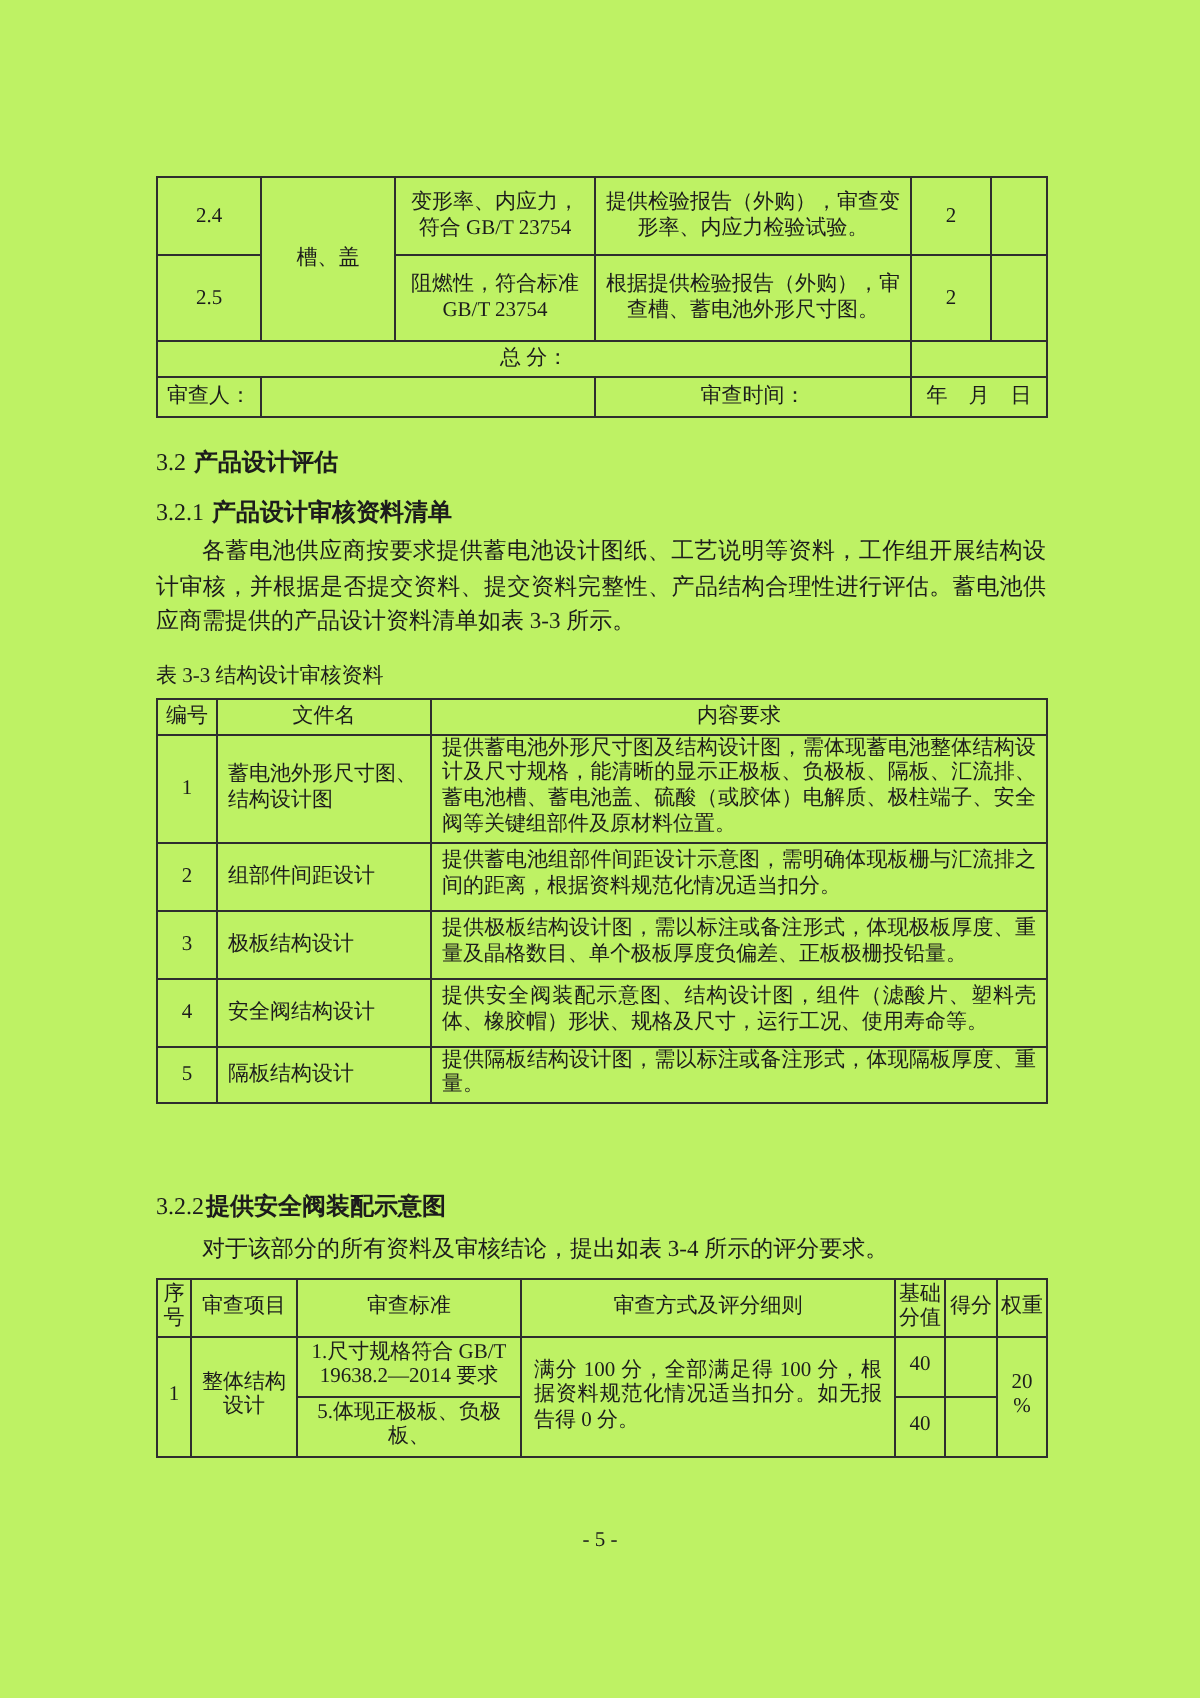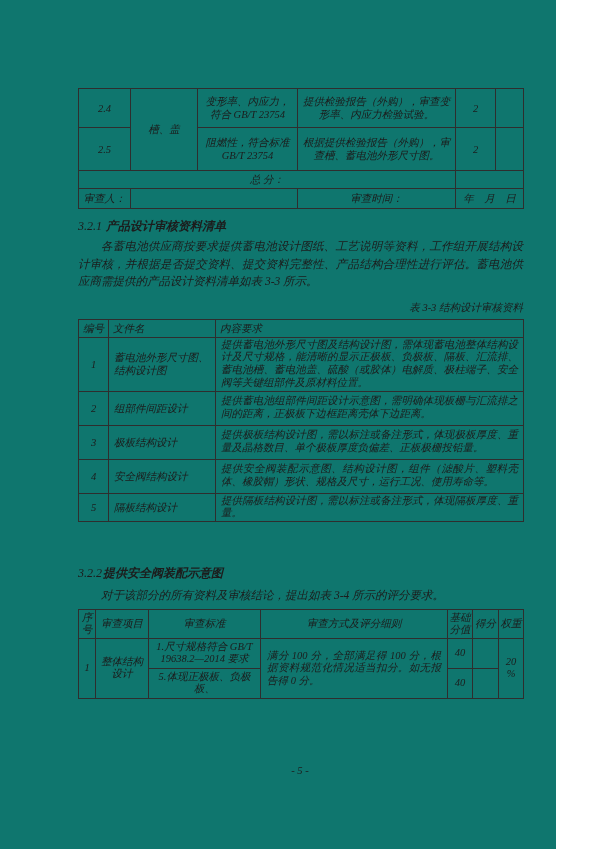--- a/index.html
+++ b/index.html
@@ -1,23 +1,22 @@
 <!DOCTYPE html>
 <html lang="zh"><head>
 <meta charset="utf-8">
 <style>
   html,body{margin:0;padding:0;background:#ffffff;}
   .page{
     position:relative;
-    width:556px;height:849px;
-    background:#0f766e;
+    width:600px;height:849px;
+    background:#bef264;
     font-family:"Liberation Serif","DejaVu Serif",serif;
     color:#1c1c1c;
     overflow:hidden;
-    font-style:italic;
   }
   .content{
     position:absolute;
     left:78px;top:88px;
     width:445px;
   }
   
   table{
     border-collapse:collapse;
     width:445px;
@@ -52,25 +51,25 @@
   .para{
     font-size:11.5px;
     line-height:17.5px;
     text-align:justify;
     text-justify:inter-character;
     text-indent:2em;
     margin:0;
   }
   .caption{
     font-size:10.5px;
-    text-align:right;
+    text-align:left;
     margin:0;
   }
   
-  .t33 th{height:13px;text-align:left;}
+  .t33 th{height:13px;text-align:center;}
   .t33 td{padding:1px 5px;margin-top:12px;}
   .t33 .col-file{text-align:left;}
   .t33 .req{text-align:justify;text-justify:inter-character;line-height:12.8px;}
   
   .t34 th{text-align:center;line-height:12px;padding:2px 1px;}
   .t34 td{line-height:12.5px;}
   .t34 .std{text-align:center;}
   .t34 .mth{text-align:justify;text-justify:inter-character;padding:2px 6px;}
   .t34 .sub td{height:17px;}
   
@@ -130,20 +129,23 @@
       </tr>
       <tr class="row-sign">
         <td>审查人：</td>
         <td colspan="2"></td>
         <td>审查时间：</td>
         <td colspan="2">年　月　日</td>
       </tr>
     </tbody>
       </table>
 
+    <h3 class="heading mt-h32">
+      <span class="sec-num">3.2</span><span class="sec-title">产品设计评估</span>
+    </h3>
 
     <h3 class="heading mt-h321">
       <span class="sec-num">3.2.1</span><span class="sec-title">产品设计审核资料清单</span>
     </h3>
     <p class="para mt-p2">各蓄电池供应商按要求提供蓄电池设计图纸、工艺说明等资料，工作组开展结构设计审核，并根据是否提交资料、提交资料完整性、产品结构合理性进行评估。蓄电池供应商需提供的产品设计资料清单如表 3-3 所示。</p>
 
     <p class="caption mt-cap33">表 3-3 结构设计审核资料</p>
     <table class="t33 mt-t33">
       <colgroup>
         <col style="width:30px">
@@ -157,21 +159,21 @@
         <th>内容要求</th>
       </tr>
       <tr style="height:48px">
         <td class="c">1</td>
         <td class="col-file">蓄电池外形尺寸图、结构设计图</td>
         <td class="req">提供蓄电池外形尺寸图及结构设计图，需体现蓄电池整体结构设计及尺寸规格，能清晰的显示正极板、负极板、隔板、汇流排、蓄电池槽、蓄电池盖、硫酸（或胶体）电解质、极柱端子、安全阀等关键组部件及原材料位置。</td>
       </tr>
       <tr style="height:34px">
         <td class="c">2</td>
         <td class="col-file">组部件间距设计</td>
-        <td class="req">提供蓄电池组部件间距设计示意图，需明确体现板栅与汇流排之间的距离，正极板下边框距离壳体下边距离。</td>
+        <td class="req">提供蓄电池组部件间距设计示意图，需明确体现板栅与汇流排之间的距离，根据资料规范化情况适当扣分。</td>
       </tr>
       <tr style="height:34px">
         <td class="c">3</td>
         <td class="col-file">极板结构设计</td>
         <td class="req">提供极板结构设计图，需以标注或备注形式，体现极板厚度、重量及晶格数目、单个极板厚度负偏差、正板极栅投铅量。</td>
       </tr>
       <tr style="height:34px">
         <td class="c">4</td>
         <td class="col-file">安全阀结构设计</td>
         <td class="req">提供安全阀装配示意图、结构设计图，组件（滤酸片、塑料壳体、橡胶帽）形状、规格及尺寸，运行工况、使用寿命等。</td>

